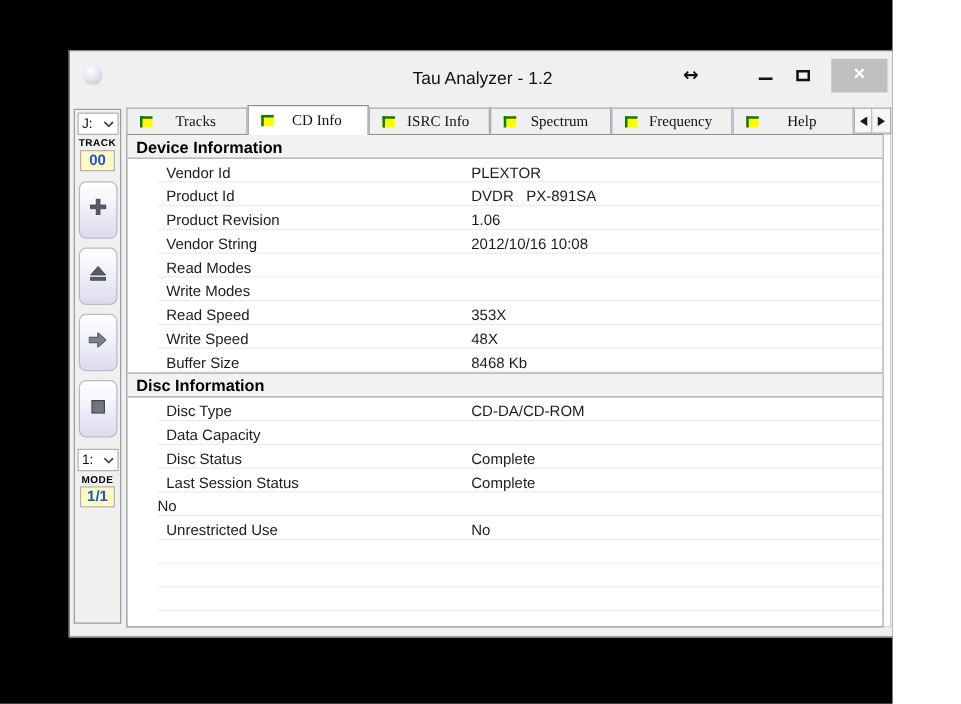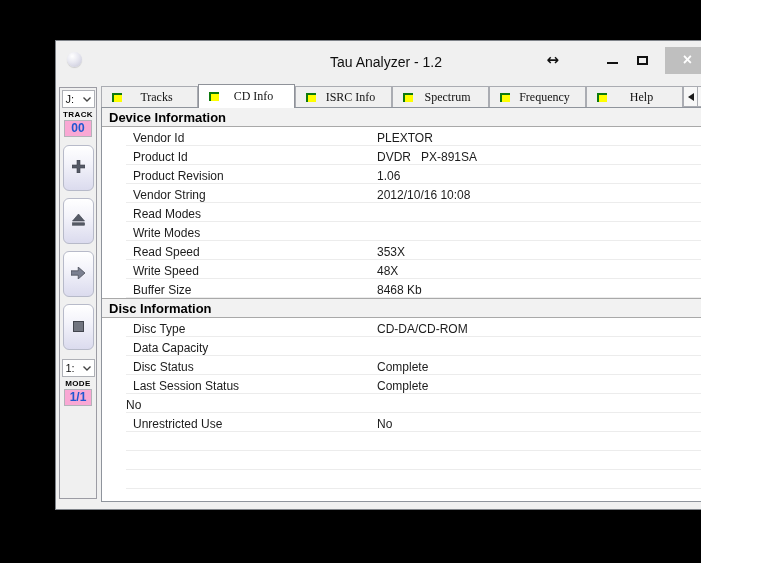--- a/index.html
+++ b/index.html
@@ -1,17 +1,17 @@
 <!DOCTYPE html>
 <html><head>
 <meta charset="utf-8">
 <style>
   html,body{margin:0;padding:0;}
   .stage{position:relative;width:701px;height:563px;background:#000;overflow:hidden;
-         font-family:"Liberation Sans","DejaVu Sans",sans-serif;-webkit-font-smoothing:antialiased;}
+         font-family:"Liberation Sans","DejaVu Sans",sans-serif;padding-left:13px;-webkit-font-smoothing:antialiased;}
   .window{position:absolute;left:55px;top:40px;width:662px;height:470px;background:#f0f0f0;
           border:1px solid #7f8389;box-sizing:border-box;}
   
   .titlebar{position:relative;height:42px;display:flex;align-items:center;justify-content:center;}
   .app-icon{position:absolute;left:11px;top:11px;width:15px;height:15px;border-radius:50%;
             background:radial-gradient(circle at 35% 28%,#ffffff 0%,#e7e7f0 45%,#c4c4d6 100%);
             box-shadow:0 1px 1px rgba(0,0,0,0.15);}
   .title{font-size:14px;color:#101010;}
   .controls{position:absolute;right:6px;top:5px;height:28px;display:flex;align-items:center;}
   .resize-glyph{font-family:"DejaVu Sans",sans-serif;font-size:15px;font-weight:bold;color:#111;
@@ -24,21 +24,21 @@
   
   .client{position:absolute;left:0;top:42px;right:0;bottom:0;}
   
   .sidebar{position:absolute;left:3px;top:4px;width:38px;height:412px;box-sizing:border-box;
            border:1px solid #9c9ca4;background:#f0f0f0;display:flex;flex-direction:column;
            align-items:center;padding-top:2px;}
   .combo{width:33px;height:18px;box-sizing:border-box;background:#fff;border:1px solid #aeb0b6;
          display:flex;align-items:center;justify-content:space-between;padding:0 3px;
          font-size:11px;color:#111;}
   .small-label{font-size:8px;font-weight:bold;letter-spacing:0.4px;color:#000;margin-top:3px;line-height:1;}
-  .value-box{width:26px;height:15px;background:#f9a8d4;border:1px solid #b3b3b9;box-sizing:content-box;
+  .value-box{width:26px;height:15px;background:#fef9c3;border:1px solid #b3b3b9;box-sizing:content-box;
              color:#2057d0;font-weight:bold;font-size:12px;text-align:center;line-height:15px;margin-top:1px;}
   .btn-col{display:flex;flex-direction:column;gap:7px;margin-top:8px;}
   .side-btn{width:31px;height:46px;border-radius:6px;border:1px solid #b7bac9;box-sizing:border-box;
             background:linear-gradient(180deg,#ffffff 0%,#f3f3fa 40%,#dbdbee 100%);
             display:flex;align-items:center;justify-content:center;box-shadow:inset 0 1px 0 #fff;}
   .mode-combo{margin-top:9px;}
   
   .main{position:absolute;left:45px;top:0;right:3px;bottom:0;}
   .tabbar{position:relative;z-index:2;height:24px;display:flex;align-items:flex-end;}
   .tab{width:97px;box-sizing:border-box;height:21px;background:#f0f0f0;border:1px solid #aaacb2;

